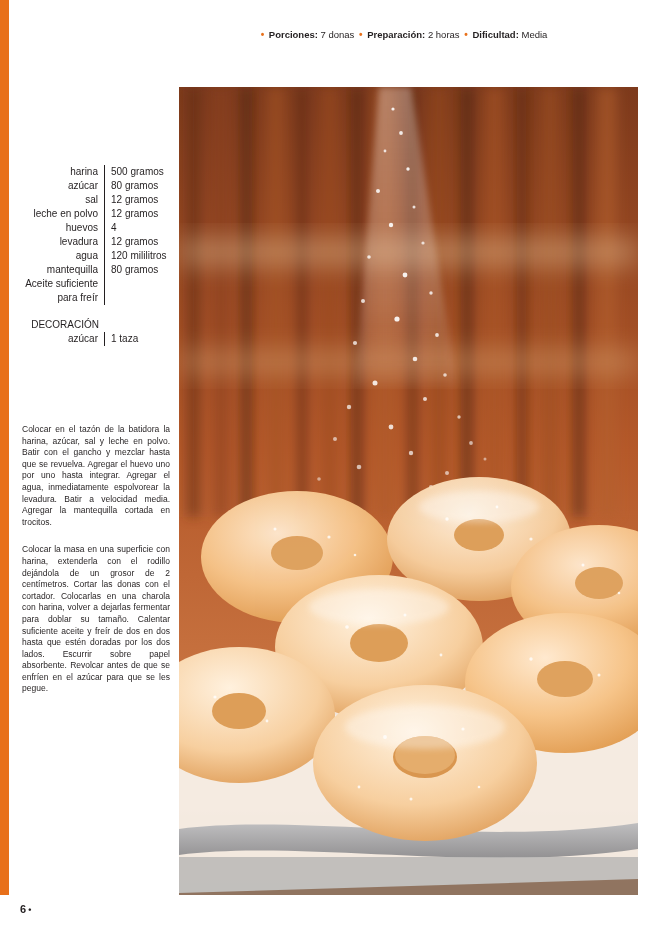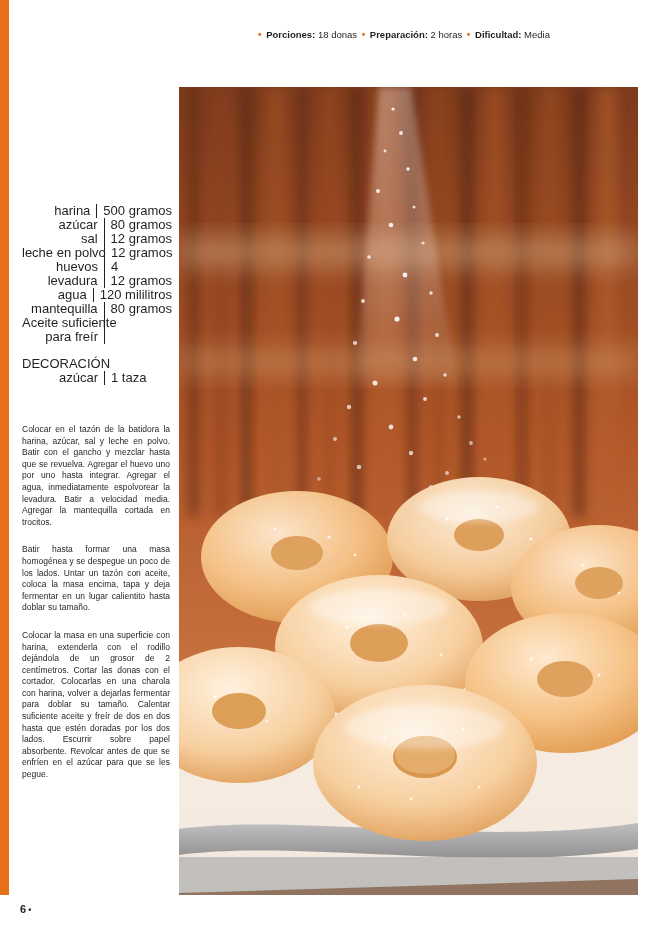--- a/index.html
+++ b/index.html
@@ -71,23 +71,22 @@
     background: #c06432;
   }
   .photo svg { display: block; }
 
   
   .ingredients {
     position: absolute;
     left: 22px;
     top: 165px;
     width: 150px;
-    font-size: 13px;
+    font-size: 10px;
     line-height: 14px;
-    margin-top: 39px;
   }
   .ing-row {
     display: flex;
     width: 100%;
   }
   .ing-name {
     width: 83px;
     text-align: right;
     padding-right: 6px;
     border-right: 1px solid #231f20;
@@ -131,21 +130,21 @@
 </style>
 </head>
 <body>
 
 <div class="left-bar"></div>
 
 <div class="header">
   <div class="subtitle">
     <span class="bullet">•</span>
     <b>Porciones:</b>
-    <span>18 donas</span>
+    <span>7 donas</span>
     <span class="bullet">•</span>
     <b>Preparación:</b>
     <span>2 horas</span>
     <span class="bullet">•</span>
     <b>Dificultad:</b>
     <span>Media</span>
   </div>
 </div>
 
 <div class="photo">
@@ -363,19 +362,18 @@
     <span class="ing-qty"></span>
   </div>
   <div class="ing-row">
     <span class="ing-name">azúcar</span>
     <span class="ing-qty">1 taza</span>
   </div>
 </div>
 
 <div class="method">
   <p>Colocar en el tazón de la batidora la harina, azúcar, sal y leche en polvo. Batir con el gancho y mezclar hasta que se revuelva. Agregar el huevo uno por uno hasta integrar. Agregar el agua, inmediatamente espolvorear la levadura. Batir a velocidad media. Agregar la mantequilla cortada en trocitos.</p>
-  <p>Batir hasta formar una masa homogénea y se despegue un poco de los lados. Untar un tazón con aceite, coloca la masa encima, tapa y deja fermentar en un lugar calientito hasta doblar su tamaño.</p>
   <p>Colocar la masa en una superficie con harina, extenderla con el rodillo dejándola de un grosor de 2 centímetros. Cortar las donas con el cortador. Colocarlas en una charola con harina, volver a dejarlas fermentar para doblar su tamaño. Calentar suficiente aceite y freír de dos en dos hasta que estén doradas por los dos lados. Escurrir sobre papel absorbente. Revolcar antes de que se enfríen en el azúcar para que se les pegue.</p>
 </div>
 
 <div class="folio">
   <span>6</span><span class="dot">•</span>
 </div>
 
 </body></html>

